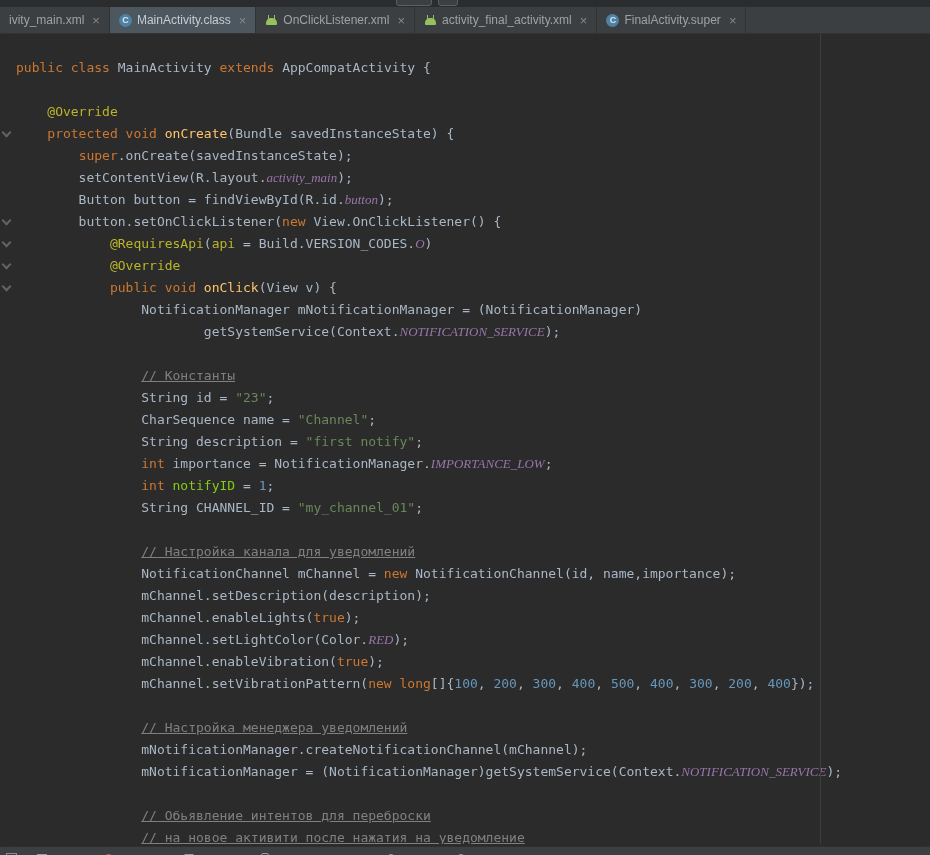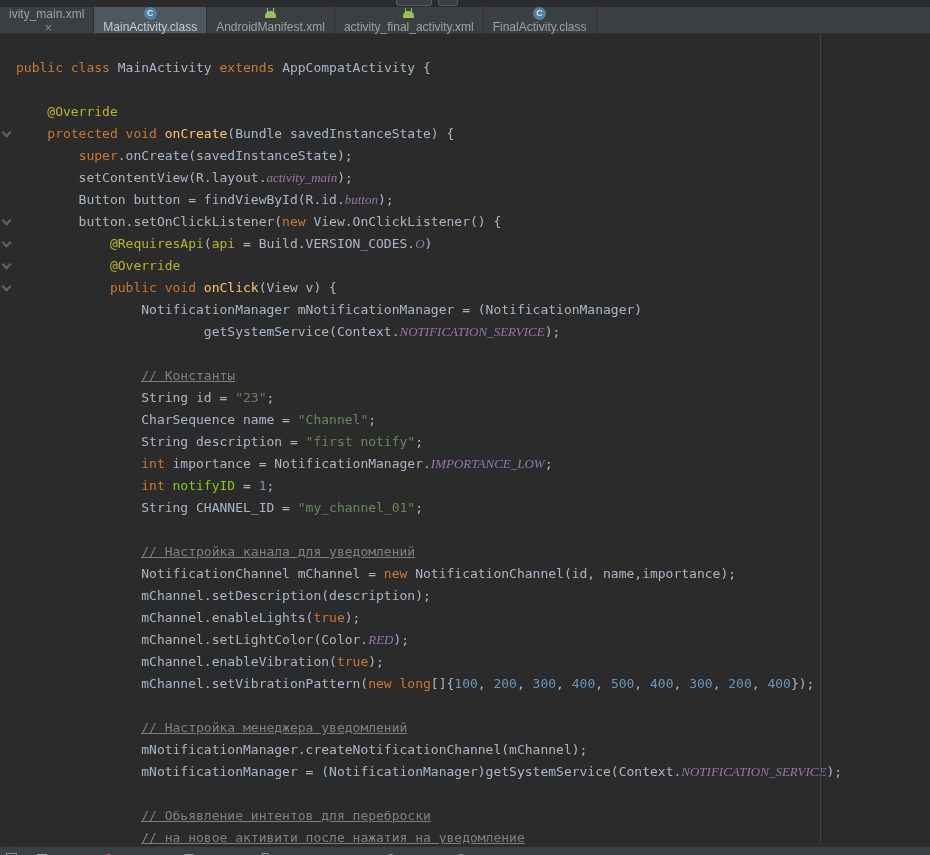--- a/index.html
+++ b/index.html
@@ -8,21 +8,21 @@
   .app { position:relative; width:930px; height:855px; overflow:hidden; }
 
   
   .topstrip { position:relative; height:7px; background:#2a2c2e; overflow:hidden; }
   .twidget { position:absolute; top:-6px; height:12px; border:1px solid #5c5f61; border-radius:3px; background:#3c3f41; }
   .twidget.w1 { left:396px; width:36px; }
   .twidget.w2 { left:438px; width:20px; }
 
   
   .tabbar { display:flex; align-items:stretch; height:27px; background:#3c3f41; border-bottom:1px solid #323232; }
-  .tab { display:flex; align-items:center; padding:0 9px; border-right:1px solid #323232; color:#9da2a6; font-size:12px; cursor:pointer; white-space:nowrap;flex-direction:column; }
+  .tab { display:flex; align-items:center; gap:5px; padding:0 9px; border-right:1px solid #323232; color:#9da2a6; font-size:12px; cursor:pointer; white-space:nowrap; }
   .tab.selected { background:#4c5760; color:#c6ccd1; }
   .tlabel { pointer-events:none; }
   .tclose { color:#84888b; font-size:13px; margin-left:3px; line-height:1; }
   .ticon { flex:0 0 auto; }
   .ticon.class-icon { width:13px; height:13px; border-radius:50%; background:#4f81a5; color:#d5e6f2; font:bold 9px/13px "Liberation Sans",sans-serif; text-align:center; }
   .ticon.android-file-icon { width:13px; height:13px; position:relative; }
   .ticon.android-file-icon::before { content:""; position:absolute; left:1px; top:4px; width:11px; height:7px; background:#97c15c; border-radius:5px 5px 1px 1px; }
   .ticon.android-file-icon::after { content:""; position:absolute; left:3px; top:1px; width:1px; height:4px; background:#97c15c; box-shadow:6px 0 0 #97c15c; }
 
   
@@ -79,31 +79,31 @@
         <span class="tlabel">ivity_main.xml</span>
         <span class="tclose">×</span>
       </div>
       <div class="tab selected">
         <span class="ticon class-icon">C</span>
         <span class="tlabel">MainActivity.class</span>
         <span class="tclose">×</span>
       </div>
       <div class="tab">
         <span class="ticon android-file-icon"></span>
-        <span class="tlabel">AndroidManifest.xml</span>
+        <span class="tlabel">OnClickListener.xml</span>
         <span class="tclose">×</span>
       </div>
       <div class="tab">
         <span class="ticon android-file-icon"></span>
         <span class="tlabel">activity_final_activity.xml</span>
         <span class="tclose">×</span>
       </div>
       <div class="tab">
         <span class="ticon class-icon">C</span>
-        <span class="tlabel">FinalActivity.class</span>
+        <span class="tlabel">FinalActivity.super</span>
         <span class="tclose">×</span>
       </div>
     </div>
 
   <div class="editor">
     <div class="gutter">
         <div class="fold" style="top: 95px;"></div>
         <div class="fold" style="top: 183px;"></div>
         <div class="fold" style="top: 205px;"></div>
         <div class="fold" style="top: 227px;"></div>

